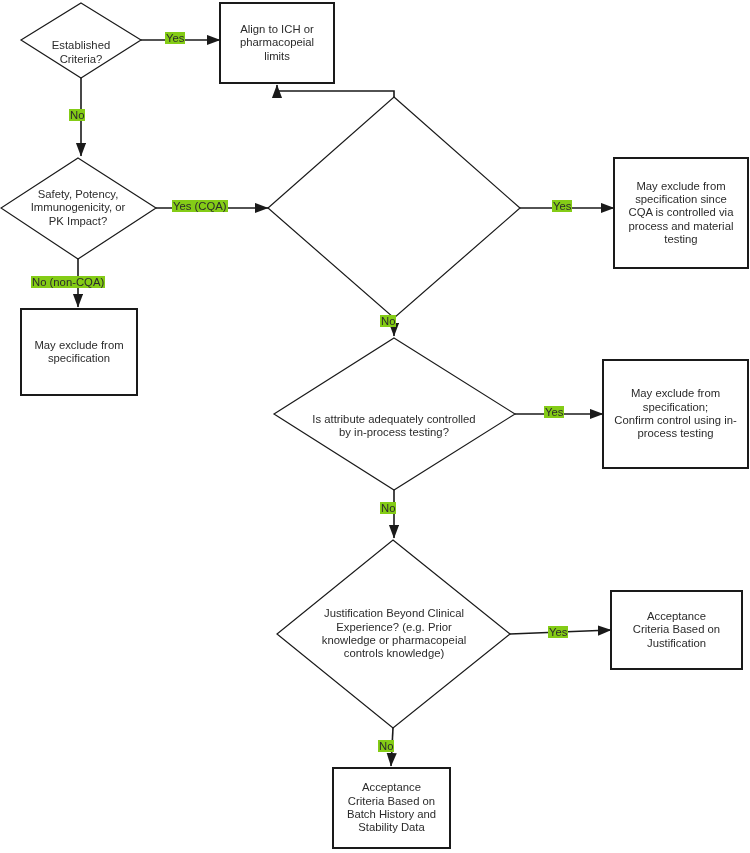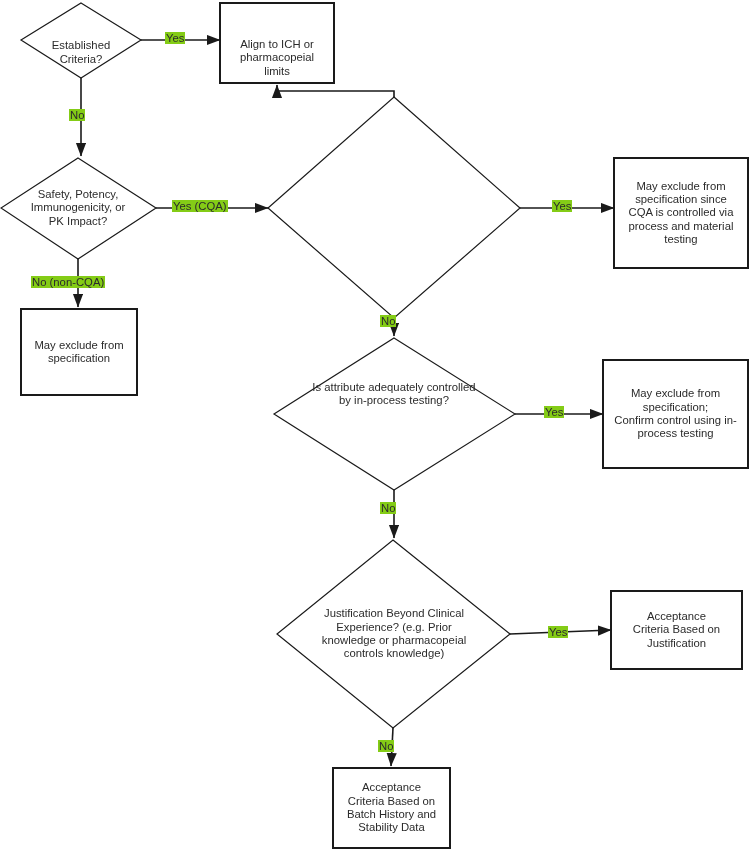--- a/index.html
+++ b/index.html
@@ -117,21 +117,21 @@
     <path class="conn" d="M393,728 L391,766" marker-end="url(#arrowhead)"></path>
   </svg>
 
   <div class="node-text" style="left:31px; top:14px; width:100px; height:52px;align-items:flex-end;">
     <span>
       <span>Established</span><br>
       <span>Criteria?</span>
     </span>
   </div>
 
-  <div class="node-text" style="left:222px; top:20px; width:110px; height:76px;">
+  <div class="node-text" style="left:222px; top:5px; width:110px; height:76px;">
     <span>
       <span>Align to ICH or</span><br>
       <span>pharmacopeial</span><br>
       <span>limits</span>
     </span>
   </div>
 
   <div class="node-text" style="left:6px; top:178px; width:144px; height:60px;">
     <span>
       <span>Safety, Potency,</span><br>
@@ -151,21 +151,21 @@
   <div class="node-text" style="left:616px; top:160px; width:130px; height:106px;">
     <span>
       <span>May exclude from</span><br>
       <span>specification since</span><br>
       <span>CQA is controlled via</span><br>
       <span>process and material</span><br>
       <span>testing</span>
     </span>
   </div>
 
-  <div class="node-text" style="left:282px; top:376px; width:224px; height:36px;">
+  <div class="node-text" style="left:282px; top:408px; width:224px; height:36px;">
     <span>
       <span>Is attribute adequately controlled</span><br>
       <span>by in-process testing?</span>
     </span>
   </div>
 
   <div class="node-text" style="left:605px; top:362px; width:141px; height:104px;">
     <span>
       <span>May exclude from</span><br>
       <span>specification;</span><br>

